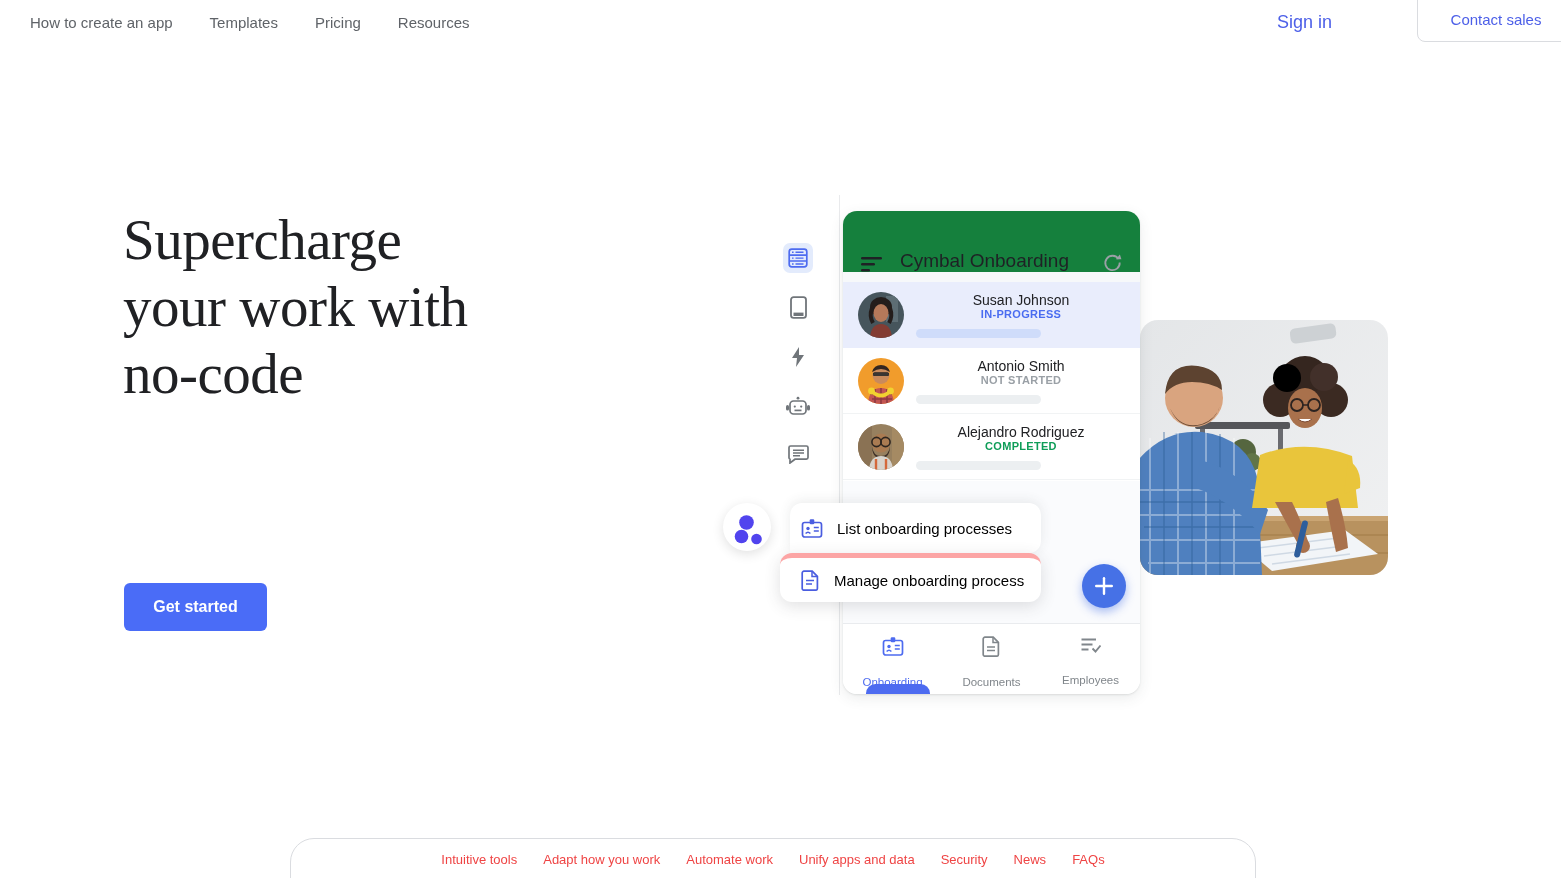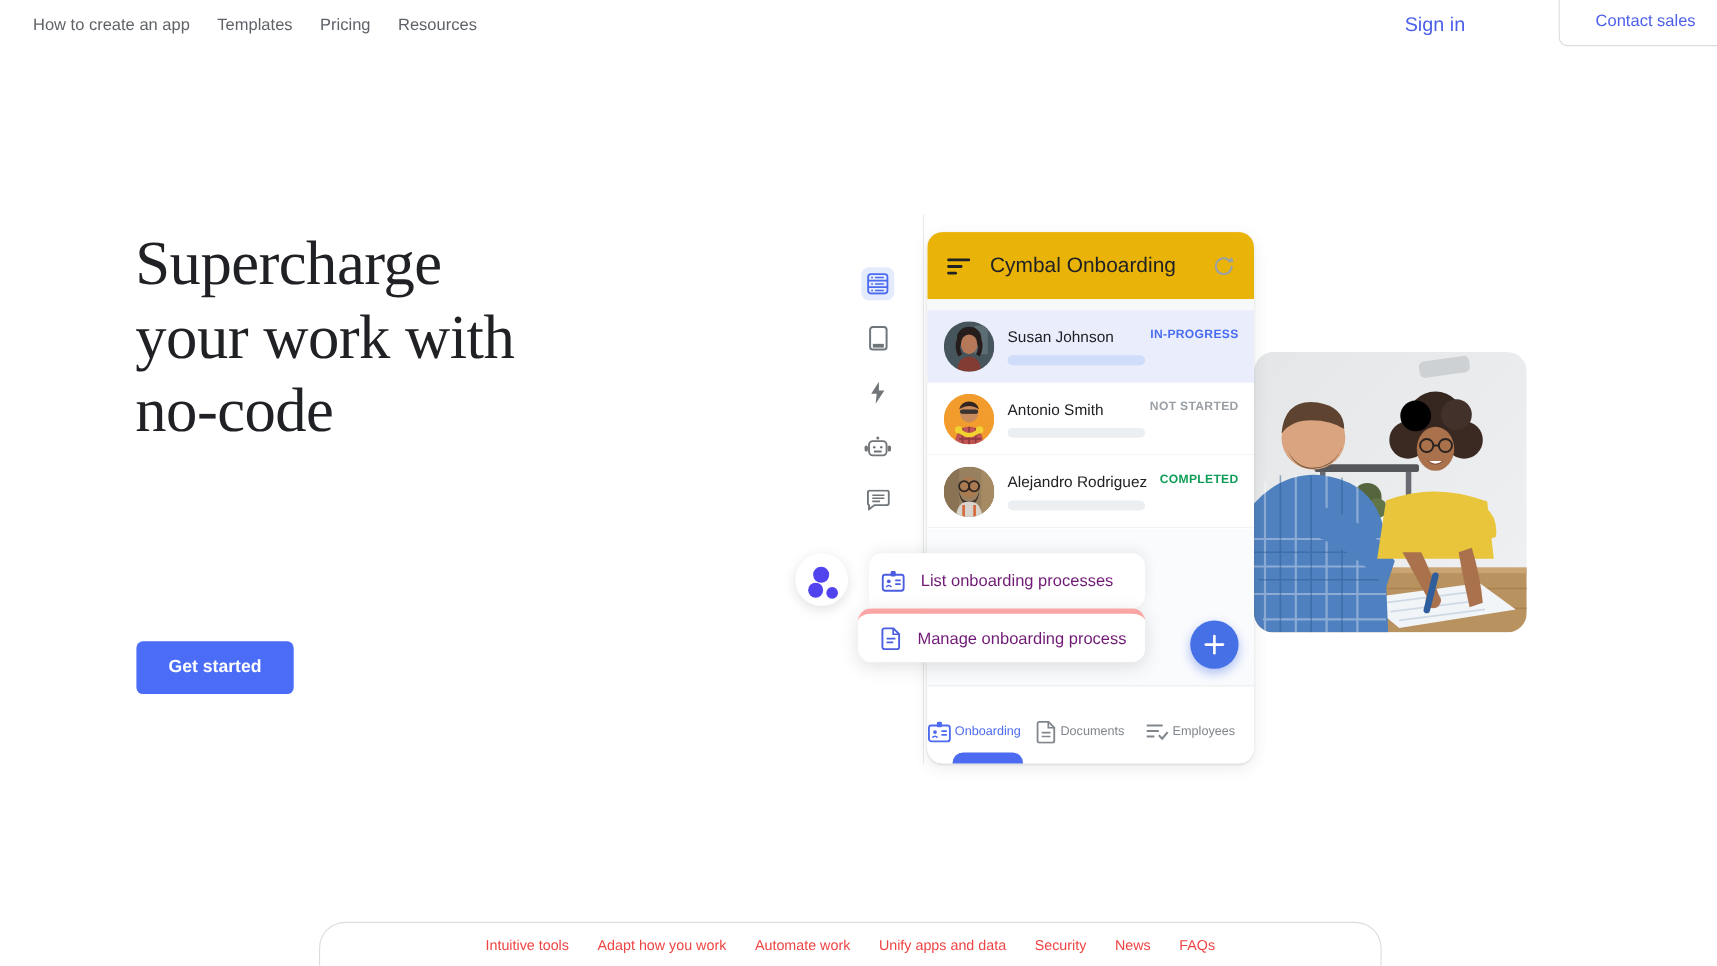--- a/index.html
+++ b/index.html
@@ -2,21 +2,21 @@
 <html><head>
 <meta charset="utf-8">
 <style>
   * { margin:0; padding:0; box-sizing:border-box; }
   html,body { width:1561px; height:878px; background:#fff; overflow:hidden;
               font-family:"Liberation Sans", sans-serif; }
   .stage { position:relative; width:1561px; height:878px; background:#fff; }
 
   
   .topnav { position:absolute; top:0; left:0; width:100%; height:44px; }
-  .topnav-links { position:absolute; left:30px; top:0; height:44px; display:flex; gap:25px; align-items:center; }
+  .topnav-links { position:absolute; left:30px; top:0; height:44px; display:flex; gap:37px; align-items:center; }
   .topnav-links a { font-size:15px; color:#5f6368; text-decoration:none; cursor:pointer; }
   .signin { position:absolute; right:229px; top:0; height:44px; display:flex; align-items:center;
             font-size:18px; font-weight:400; color:#4c5fe8; cursor:pointer; }
   .contact-box { position:absolute; left:1417px; top:-12px; width:158px; height:54px;
                  border:1px solid #dadce0; border-radius:8px; background:#fff;
                  display:flex; align-items:flex-end; justify-content:center; padding-bottom:13px; cursor:pointer; }
   .contact-box span { font-size:15px; font-weight:500; color:#4c5fe8; }
 
   
   .hero-title { position:absolute; left:123px; top:206px; font-size:57px; line-height:67px;
@@ -37,62 +37,62 @@
   .side-tools { position:absolute; left:783px; top:243px; width:30px; z-index:2; }
   .tool { width:30px; height:30px; margin-bottom:19px; display:flex; align-items:center;
           justify-content:center; border-radius:7px; cursor:pointer; }
   .tool.active { background:#e3ebfc; }
   .tool.t2{margin-bottom:20px;} .tool.t3{margin-bottom:19px;} .tool.t4{margin-bottom:18px;}
 
   
   .card { position:absolute; left:843px; top:211px; width:297px; height:483px; background:#fff;
           border-radius:14px; overflow:hidden; z-index:3;
           box-shadow:0 1px 2px rgba(60,64,67,.12), 0 4px 14px rgba(60,64,67,.10); }
-  .card-header { height:61px; display:flex; align-items:center; padding:0 18px; background:#eab308; }
+  .card-header { height:61px; display:flex; align-items:flex-end; padding:0 18px; background:#15803d; }
   .card-title { margin-left:17px; font-size:19px; font-weight:500; color:#1f2125; flex:1; }
   .hdr-strip { height:10px; background:#f6f8fa; }
 
   .row { height:66px; display:flex; align-items:center; padding:0 14px 0 15px; background:#fff;
          border-bottom:1px solid #f1f3f4; cursor:pointer; }
   .row.hl { background:#e9edfc; border-bottom:none; }
   .avatar { width:46px; height:46px; border-radius:50%; overflow:hidden; flex:none; }
   .row-main { flex:1; margin-left:12px; }
-  .row-top { display:flex; align-items:flex-start; justify-content:space-between; }
+  .row-top { display:flex; align-items:center; justify-content:space-between;flex-direction:column; }
   .pname { font-size:14px; font-weight:500; color:#202124; }
   .pstatus { font-size:11px; font-weight:600; letter-spacing:.3px; }
   .st-blue{color:#4a6cf0;} .st-gray{color:#9aa0a6;} .st-green{color:#0e9d58;}
   .pbar { width:125px; height:9px; border-radius:5px; margin-top:9px; background:#eceff1; }
   .pbar.blue { background:#cfdcfa; }
 
   .card-fill { position:absolute; left:0; right:0; top:270px; bottom:71px; background:#fafbfd; }
 
   .fab { position:absolute; left:239px; top:353px; width:44px; height:44px; border-radius:50%;
          background:#4671e6; display:flex; align-items:center; justify-content:center;
          box-shadow:0 4px 10px rgba(70,113,230,.45); cursor:pointer; z-index:4; border:none; }
 
   .tabbar { position:absolute; left:0; right:0; bottom:0; height:71px; background:#fff;
             border-top:1px solid #e9ebee; display:flex; }
-  .tab { flex:1; display:flex; flex-direction:row; align-items:center; padding-top:12px;
-         gap:3px; cursor:pointer; }
+  .tab { flex:1; display:flex; flex-direction:column; align-items:center; padding-top:12px;
+         gap:19px; cursor:pointer; }
   .tab .tlabel { font-size:11.5px; color:#80868b; }
   .tab.active .tlabel { color:#4d6bf0; font-weight:500; }
   .tab-indicator { position:absolute; left:23px; bottom:-9px; width:64px; height:19px;
                    border-radius:10px; background:#4d6bf0; }
 
   
   .bot-logo { position:absolute; left:723px; top:503px; width:48px; height:48px; border-radius:50%;
               background:#fff; box-shadow:0 3px 12px rgba(0,0,0,.12); display:flex;
               align-items:center; justify-content:center; z-index:5; }
   .chip { position:absolute; background:#fff; border-radius:12px; z-index:5; display:flex;
           align-items:center; box-shadow:0 4px 16px rgba(60,64,67,.16); cursor:pointer; }
   .chip1 { left:790px; top:503px; width:251px; height:50px; padding-left:11px;
            border-radius:12px 12px 12px 0; box-shadow:0 -2px 12px rgba(60,64,67,.10); }
   .chip2 { left:780px; top:553px; width:261px; height:49px; padding-left:21px;
            border-top:5px solid #fca5a5; }
-  .chip .mlabel { margin-left:14px; font-size:15px; font-weight:500; color:#701a75; }
+  .chip .mlabel { margin-left:14px; font-size:15px; font-weight:500; color:#000000; }
 
   
   .pillnav { position:absolute; left:290px; top:838px; width:966px; height:62px; background:#fff;
              border:1px solid #dadce0; border-radius:24px 24px 0 0; display:flex;
              justify-content:center; align-items:flex-start; gap:26px; padding-top:13px; }
   .pillnav a { font-size:13px; color:#ef4444; text-decoration:none; cursor:pointer; }
 
   svg { display:block; }
 </style>
 </head>

